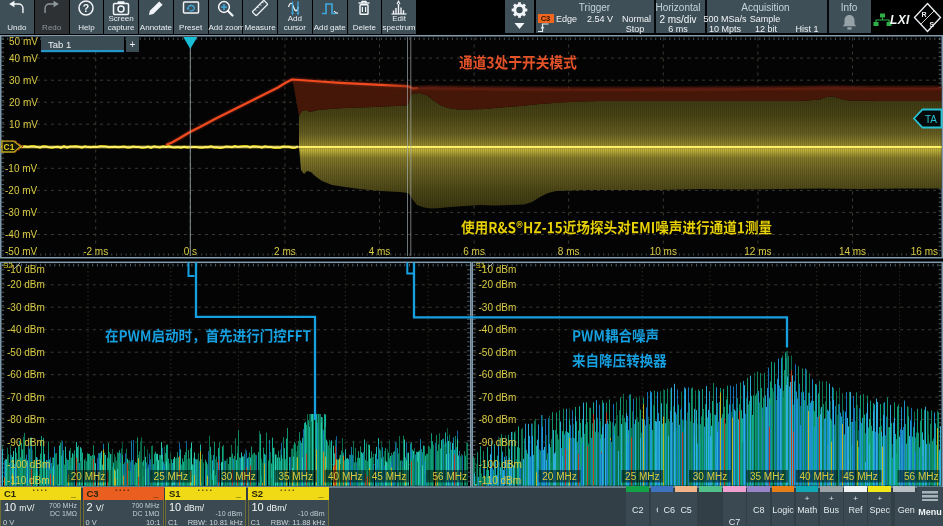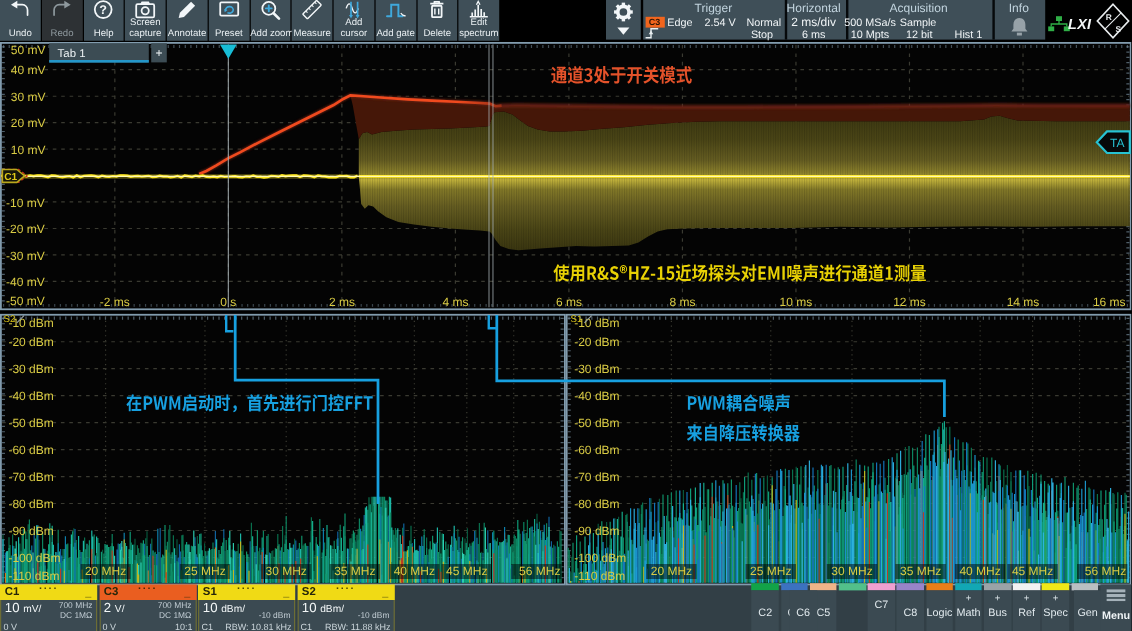--- a/index.html
+++ b/index.html
@@ -451,21 +451,21 @@
 <div class="strip" style="left:674.8px;background:#f0b488;z-index:6;"></div>
 <div class="sbtn" style="left:674.8px;z-index:6;">
     <div style="padding-top:13px;">C5</div>
   </div>
 <div class="strip" style="left:699.0px;background:#52c08a;z-index:6;"></div>
 <div class="sbtn" style="left:658px;z-index:6;">
     <div style="padding-top:13px;">C6</div>
   </div>
 <div class="strip" style="left:723.2px;background:#f0a0d0;z-index:6;"></div>
 <div class="sbtn" style="left:723.2px;z-index:6;">
-    <div style="padding-top:7px;">C7</div>
+    <div style="padding-top:25px;">C7</div>
   </div>
 <div class="strip" style="left:747.4px;background:#9884c8;z-index:6;"></div>
 <div class="sbtn" style="left:747.4px;z-index:6;">
     <div style="padding-top:13px;">C8</div>
   </div>
 <div class="strip" style="left:771.6px;background:#e87e18;z-index:6;"></div>
 <div class="sbtn" style="left:771.6px;z-index:6;">
     <div style="padding-top:13px;">Logic</div>
   </div>
 <div class="strip" style="left:795.8px;background:#12a7b4;z-index:6;"></div>

